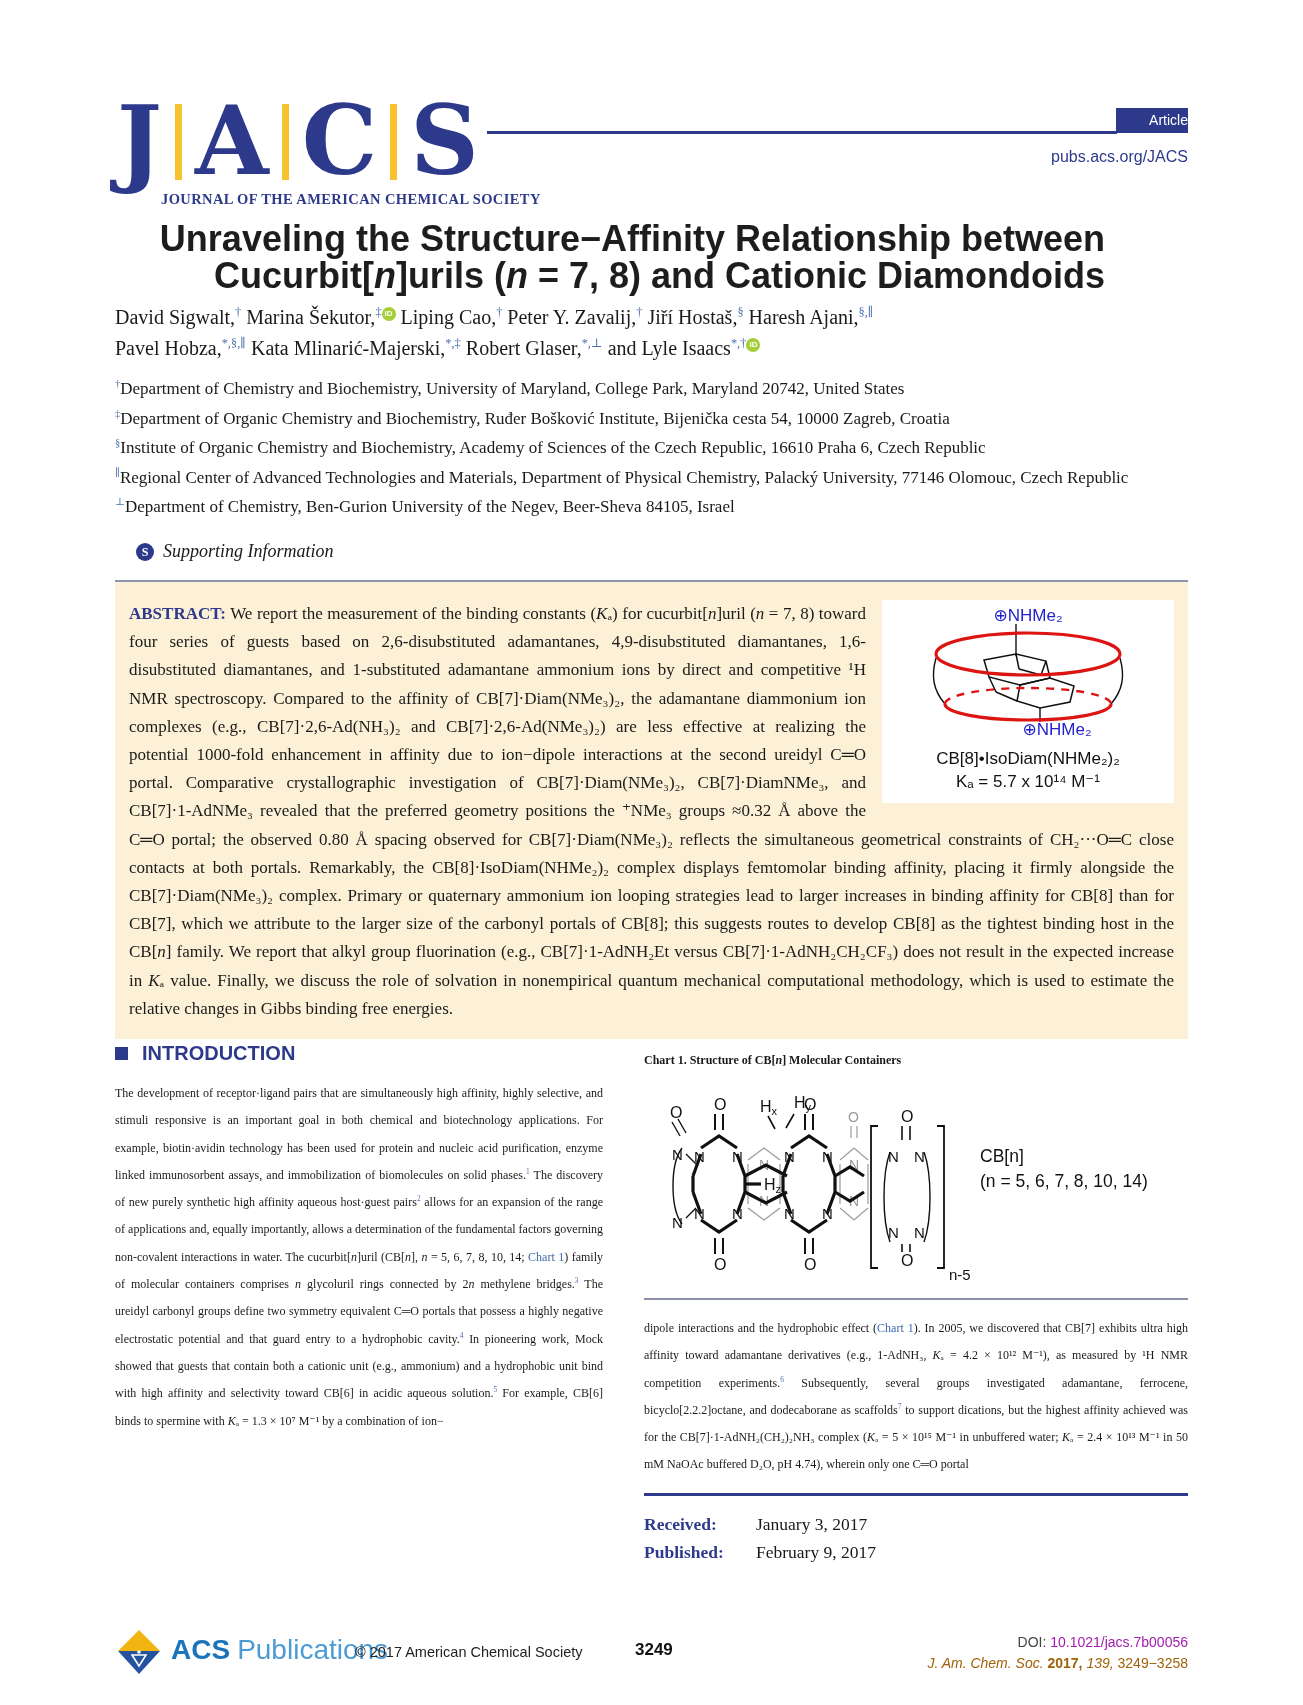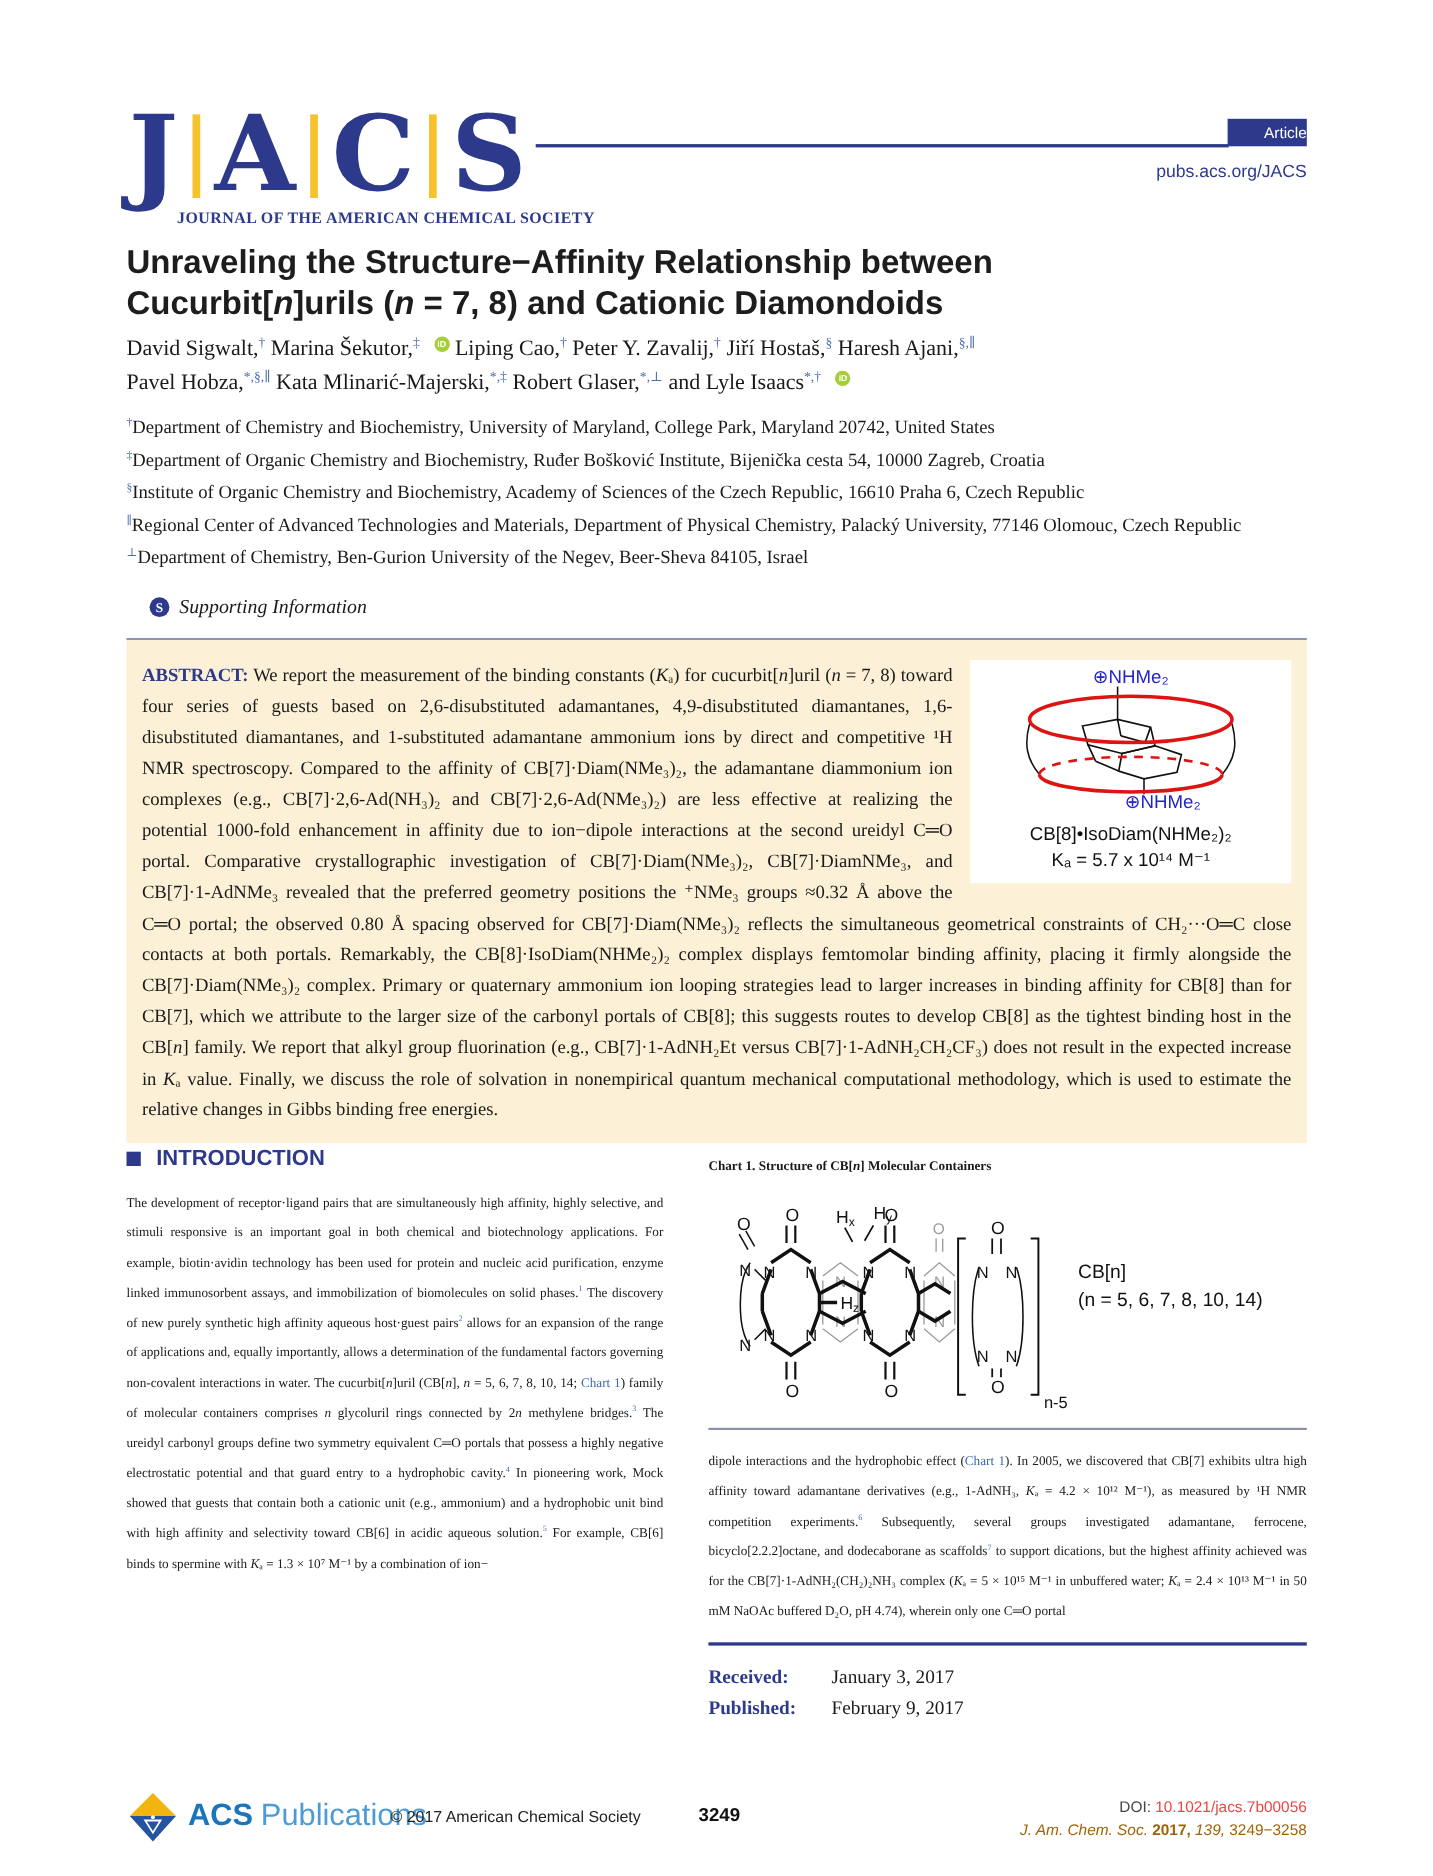--- a/index.html
+++ b/index.html
@@ -20,21 +20,21 @@
   .logo-letter{font-family:"DejaVu Serif",serif;font-weight:bold;font-size:95px;line-height:0.95;color:var(--navy);}
   .logo-bar{width:7px;height:76px;background:#f6c22d;margin:8px 13px 0 13px;}
   .logo-subtitle{position:absolute;left:161px;top:191px;font-family:Liberation Serif, serif;font-weight:bold;font-size:14.5px;color:var(--navy);letter-spacing:0.4px;}
   .header-rule{position:absolute;left:487px;top:131px;width:630px;height:3px;background:var(--navy);}
   .badge{position:absolute;left:1116px;top:108px;width:72px;height:25px;background:var(--navy);color:#fff;
          font-family:"Liberation Sans","DejaVu Sans",sans-serif;font-size:14px;text-align:right;line-height:25px;}
   .site{position:absolute;right:115px;top:148px;color:var(--navy);font-family:"Liberation Sans","DejaVu Sans",sans-serif;font-size:16px;text-decoration:none;}
 
   
   .title{position:absolute;left:115px;top:220px;width:990px;font-family:"Liberation Sans","DejaVu Sans",sans-serif;
-         font-weight:bold;font-size:30px;line-height:37px;color:#1d1d1d;}
+         font-weight:bold;font-size:36px;line-height:37px;color:#1d1d1d;text-align:right;}
   .authors{position:absolute;left:115px;top:302px;width:1040px;font-size:20px;line-height:31px;}
   .affils{position:absolute;left:115px;top:375px;width:1073px;font-size:17px;line-height:28.5px;}
   .affil{margin-bottom:1px;}
   .supporting{position:absolute;left:136px;top:541px;display:flex;align-items:center;gap:9px;font-style:italic;font-size:18px;}
   .s-icon{flex:0 0 auto;width:18px;height:18px;border-radius:50%;background:var(--navy);color:#fff;
           font-style:normal;font-weight:bold;font-size:12px;line-height:18px;text-align:center;font-family:"Liberation Serif",serif;}
 
   
   .abstract-rule{position:absolute;left:115px;top:580px;width:1073px;height:2px;background:#8e93ae;}
   .abstract{position:absolute;left:115px;top:582px;width:1073px;background:var(--cream);
@@ -62,31 +62,31 @@
 
   
   .footer{position:absolute;left:115px;top:1626px;width:1073px;height:60px;}
   .acs-logo{position:absolute;left:0;top:2px;}
   .acs-word{position:absolute;left:56px;top:8px;font-family:"Liberation Sans","DejaVu Sans",sans-serif;font-size:28px;}
   .acs-word .acs{font-weight:bold;color:#1b75bb;}
   .acs-word .pubs{color:#4d9bd4;margin-left:7px;}
   .copyright{position:absolute;left:240px;top:18px;font-family:"Liberation Sans","DejaVu Sans",sans-serif;font-size:14.5px;color:#222;}
   .pageno{position:absolute;left:520px;top:14px;font-family:"Liberation Sans","DejaVu Sans",sans-serif;font-weight:bold;font-size:17px;color:#111;}
   .foot-right{position:absolute;right:0;top:6px;text-align:right;font-family:"Liberation Sans","DejaVu Sans",sans-serif;font-size:14px;color:#444;line-height:21px;}
-  .doi-link{color:#ef4444;text-decoration:none;}
+  .doi-link{color:#a21caf;text-decoration:none;}
   .citation{font-style:normal;color:#a16207;}
 
   
   .i{font-style:italic;}
   .b{font-weight:bold;}
   .sup{vertical-align:super;font-size:0.62em;line-height:0;color:var(--steel);}
   .link{color:#3d69a8;}
   .orcid{display:inline-block;width:14px;height:14px;border-radius:50%;background:var(--orcid);color:#fff;
          font-family:"Liberation Sans","DejaVu Sans",sans-serif;font-style:normal;font-weight:bold;font-size:8px;
-         line-height:14px;text-align:center;vertical-align:super;margin-left:13px;}
+         line-height:14px;text-align:center;vertical-align:super;margin-left:0;}
 </style>
 </head>
 <body>
 
 <div class="page">
 
   <div class="logo">
     <span class="logo-letter">J</span>
     <span class="logo-bar"></span>
     <span class="logo-letter">A</span>

